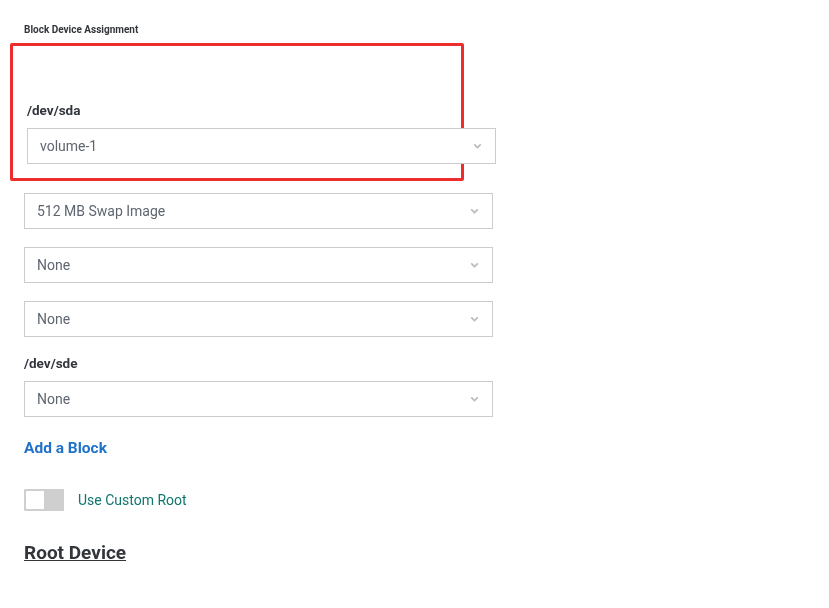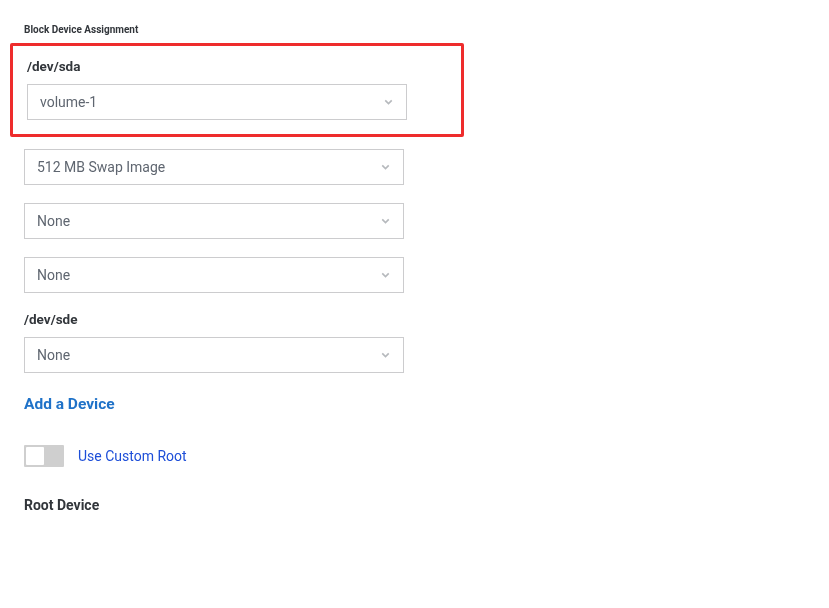--- a/index.html
+++ b/index.html
@@ -26,34 +26,35 @@
     .device-group.highlighted {
       border: 3px solid #ee2c2c;
       border-radius: 2px;
       padding: 12px 14px 14px 0;
       margin-left: -14px;
       margin-bottom: 12px;
       margin-top: -8px;
     }
     .device-group.highlighted .device-label {
       padding-left: 14px;
+      margin-top: 44px;
     }
     .device-group.highlighted .select-wrap {
       margin-left: 14px;
     }
     .device-label {
       font-size: 13.5px;
       font-weight: 700;
       color: #32363b;
       margin-bottom: 10px;
       display: block;
     }
     .select-wrap {
       position: relative;
-      width: 380px;
+      width: 469px;
     }
     .select-box {
       width: 100%;
       height: 36px;
       border: 1px solid #ccccce;
       background: #ffffff;
       padding: 0 40px 0 12px;
       font-size: 14px;
       color: #5f6670;
       display: flex;
@@ -99,30 +100,31 @@
       position: absolute;
       width: 18px;
       height: 18px;
       background: #ffffff;
       top: 2px;
       left: 2px;
       border-radius: 1px;
     }
     .toggle-label {
       font-size: 14px;
-      color: #1d4ed8;
+      color: #0f766e;
     }
     .root-section {
       margin-bottom: 24px;
     }
     .root-title {
-      font-size: 14px;
+      font-size: 19px;
       font-weight: 700;
       color: #32363b;
       margin-bottom: 10px;
+      text-decoration: underline;
     }
     .container {
       width: 440px;
     }
   </style>
 </head>
 <body>
 
 <div class="container">
   <div class="section-title">Block Device Assignment</div>
@@ -177,21 +179,21 @@
     <div class="select-wrap">
       <div class="select-box">None</div>
       <span class="chevron">
         <svg viewBox="0 0 24 24" fill="none" stroke="#b6b9bd" stroke-width="3">
             <polyline points="6 9 12 15 18 9"></polyline>
           </svg>
       </span>
     </div>
   </div>
 
-  <div class="add-link">Add a Device</div>
+  <div class="add-link">Add a Block</div>
 
   <div class="toggle-row">
     <div class="toggle">
       <div class="toggle-knob"></div>
     </div>
     <span class="toggle-label">Use Custom Root</span>
   </div>
 
   <div class="root-section">
     <div class="root-title">Root Device</div>

